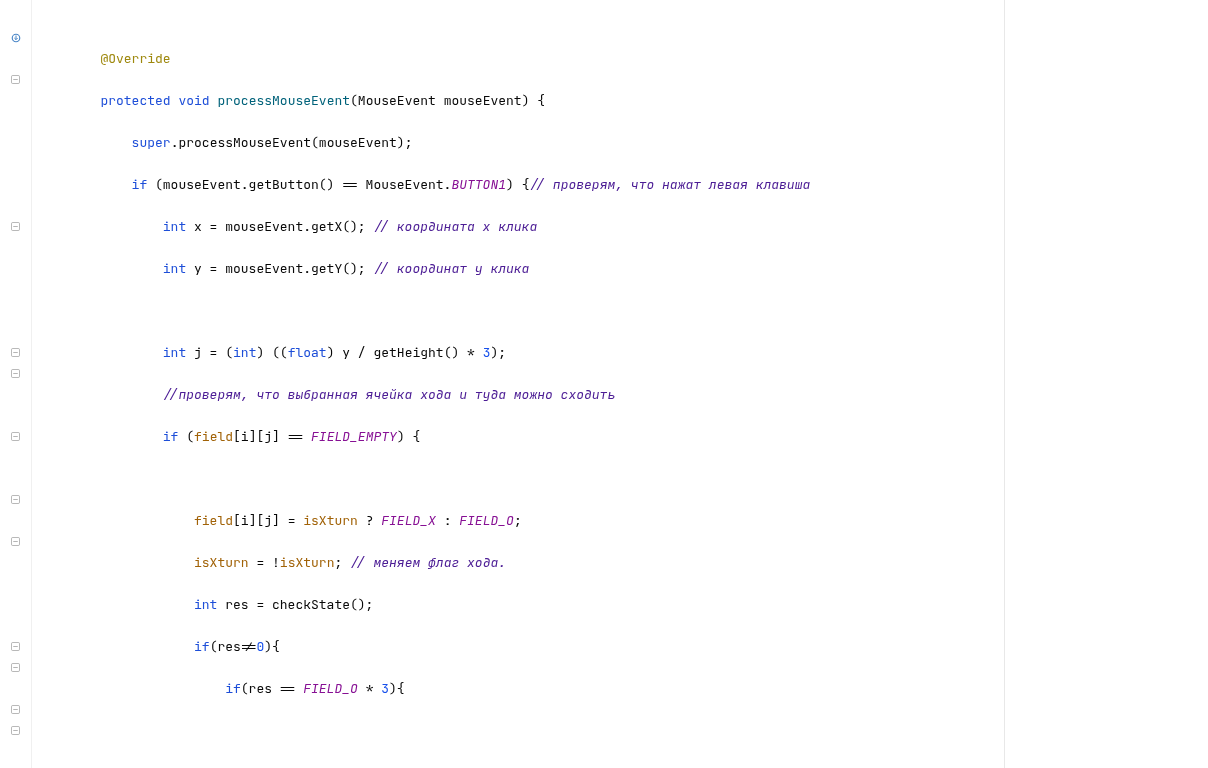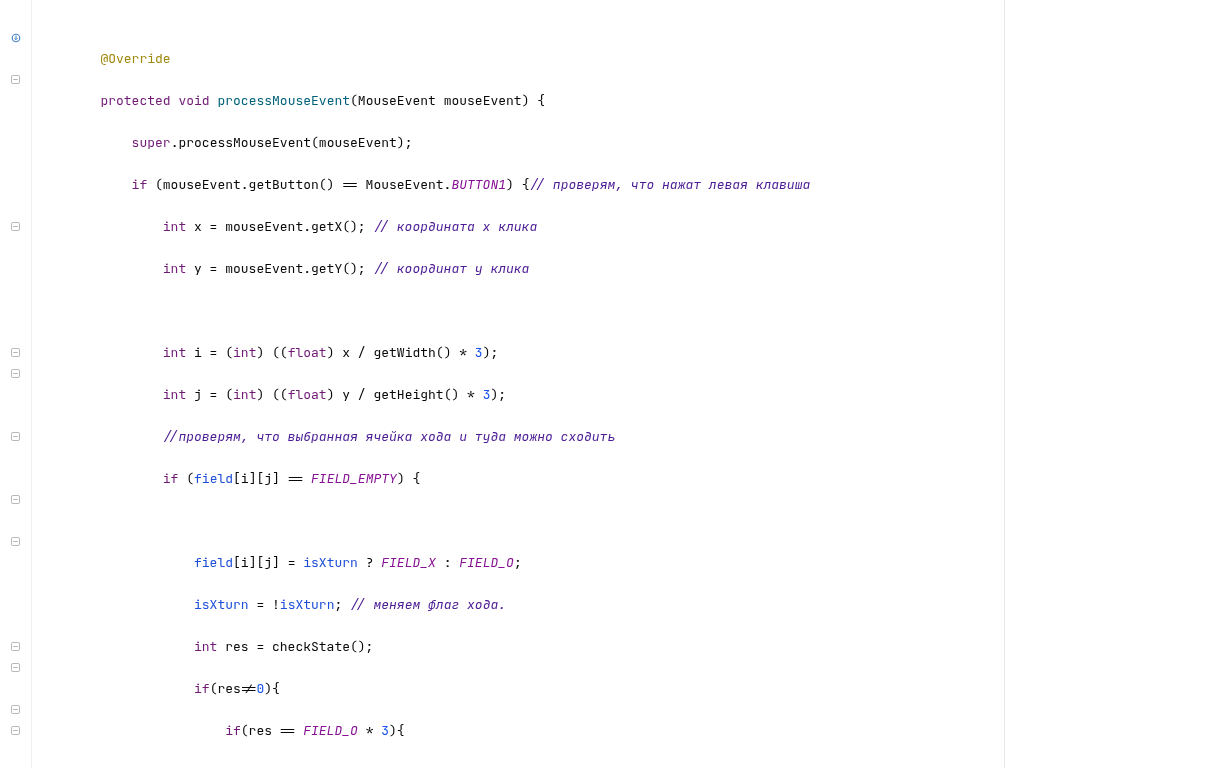--- a/index.html
+++ b/index.html
@@ -44,24 +44,24 @@
   }
   .right-border {
     position: absolute;
     top: 0;
     bottom: 0;
     left: 972px;
     width: 1px;
     background: #e8e8e8;
   }
   .annotation  { color: #9e880d; }
-  .keyword     { color: #701a75; }
+  .keyword     { color: #1d4ed8; }
   .method-decl { color: #00627a; }
   .static-field{ color: #871094; font-style: italic; }
-  .field       { color: #1d4ed8; }
+  .field       { color: #a16207; }
   .comment     { color: #4c1d95; font-style: italic; }
   .number      { color: #1750eb; }
   .override-icon {
     width: 10px;
     height: 10px;
     color: #4a86c7;
   }
   .fold-icon {
     width: 9px;
     height: 9px;
@@ -171,21 +171,20 @@
 
 <div class="code-area">
 <div class="right-border"></div>
 <span class="line"><span>        </span><span class="annotation">@Override</span></span>
 <span class="line"><span>        </span><span class="keyword">protected</span> <span class="keyword">void</span> <span class="method-decl">processMouseEvent</span><span>(MouseEvent mouseEvent) {</span></span>
 <span class="line"><span>            </span><span class="keyword">super</span><span>.processMouseEvent(mouseEvent);</span></span>
 <span class="line"><span>            </span><span class="keyword">if</span><span> (mouseEvent.getButton() == MouseEvent.</span><span class="static-field">BUTTON1</span><span>) {</span><span class="comment">// проверям, что нажат левая клавиша</span></span>
 <span class="line"><span>                </span><span class="keyword">int</span><span> x = mouseEvent.getX(); </span><span class="comment">// координата х клика</span></span>
 <span class="line"><span>                </span><span class="keyword">int</span><span> y = mouseEvent.getY(); </span><span class="comment">// координат у клика</span></span>
 <span class="line"><span>                </span></span>
-<span class="line"><span>                </span><span class="keyword">int</span><span> i = (</span><span class="keyword">int</span><span>) ((</span><span class="keyword">float</span><span>) x / getWidth() * </span><span class="number">3</span><span>);</span></span>
 <span class="line"><span>                </span><span class="keyword">int</span><span> j = (</span><span class="keyword">int</span><span>) ((</span><span class="keyword">float</span><span>) y / getHeight() * </span><span class="number">3</span><span>);</span></span>
 <span class="line"><span>                </span><span class="comment">//проверям, что выбранная ячейка хода и туда можно сходить</span></span>
 <span class="line"><span>                </span><span class="keyword">if</span><span> (</span><span class="field">field</span><span>[i][j] == </span><span class="static-field">FIELD_EMPTY</span><span>) {</span></span>
 <span class="line"><span>                    </span></span>
 <span class="line"><span>                    </span><span class="field">field</span><span>[i][j] = </span><span class="field">isXturn</span><span> ? </span><span class="static-field">FIELD_X</span><span> : </span><span class="static-field">FIELD_O</span><span>;</span></span>
 <span class="line"><span>                    </span><span class="field">isXturn</span><span> = !</span><span class="field">isXturn</span><span>; </span><span class="comment">// меняем флаг хода.</span></span>
 <span class="line"><span>                    </span><span class="keyword">int</span><span> res = checkState();</span></span>
 <span class="line"><span>                    </span><span class="keyword">if</span><span>(res!=</span><span class="number">0</span><span>){</span></span>
 <span class="line"><span>                        </span><span class="keyword">if</span><span>(res == </span><span class="static-field">FIELD_O</span><span> * </span><span class="number">3</span><span>){</span></span>
 

